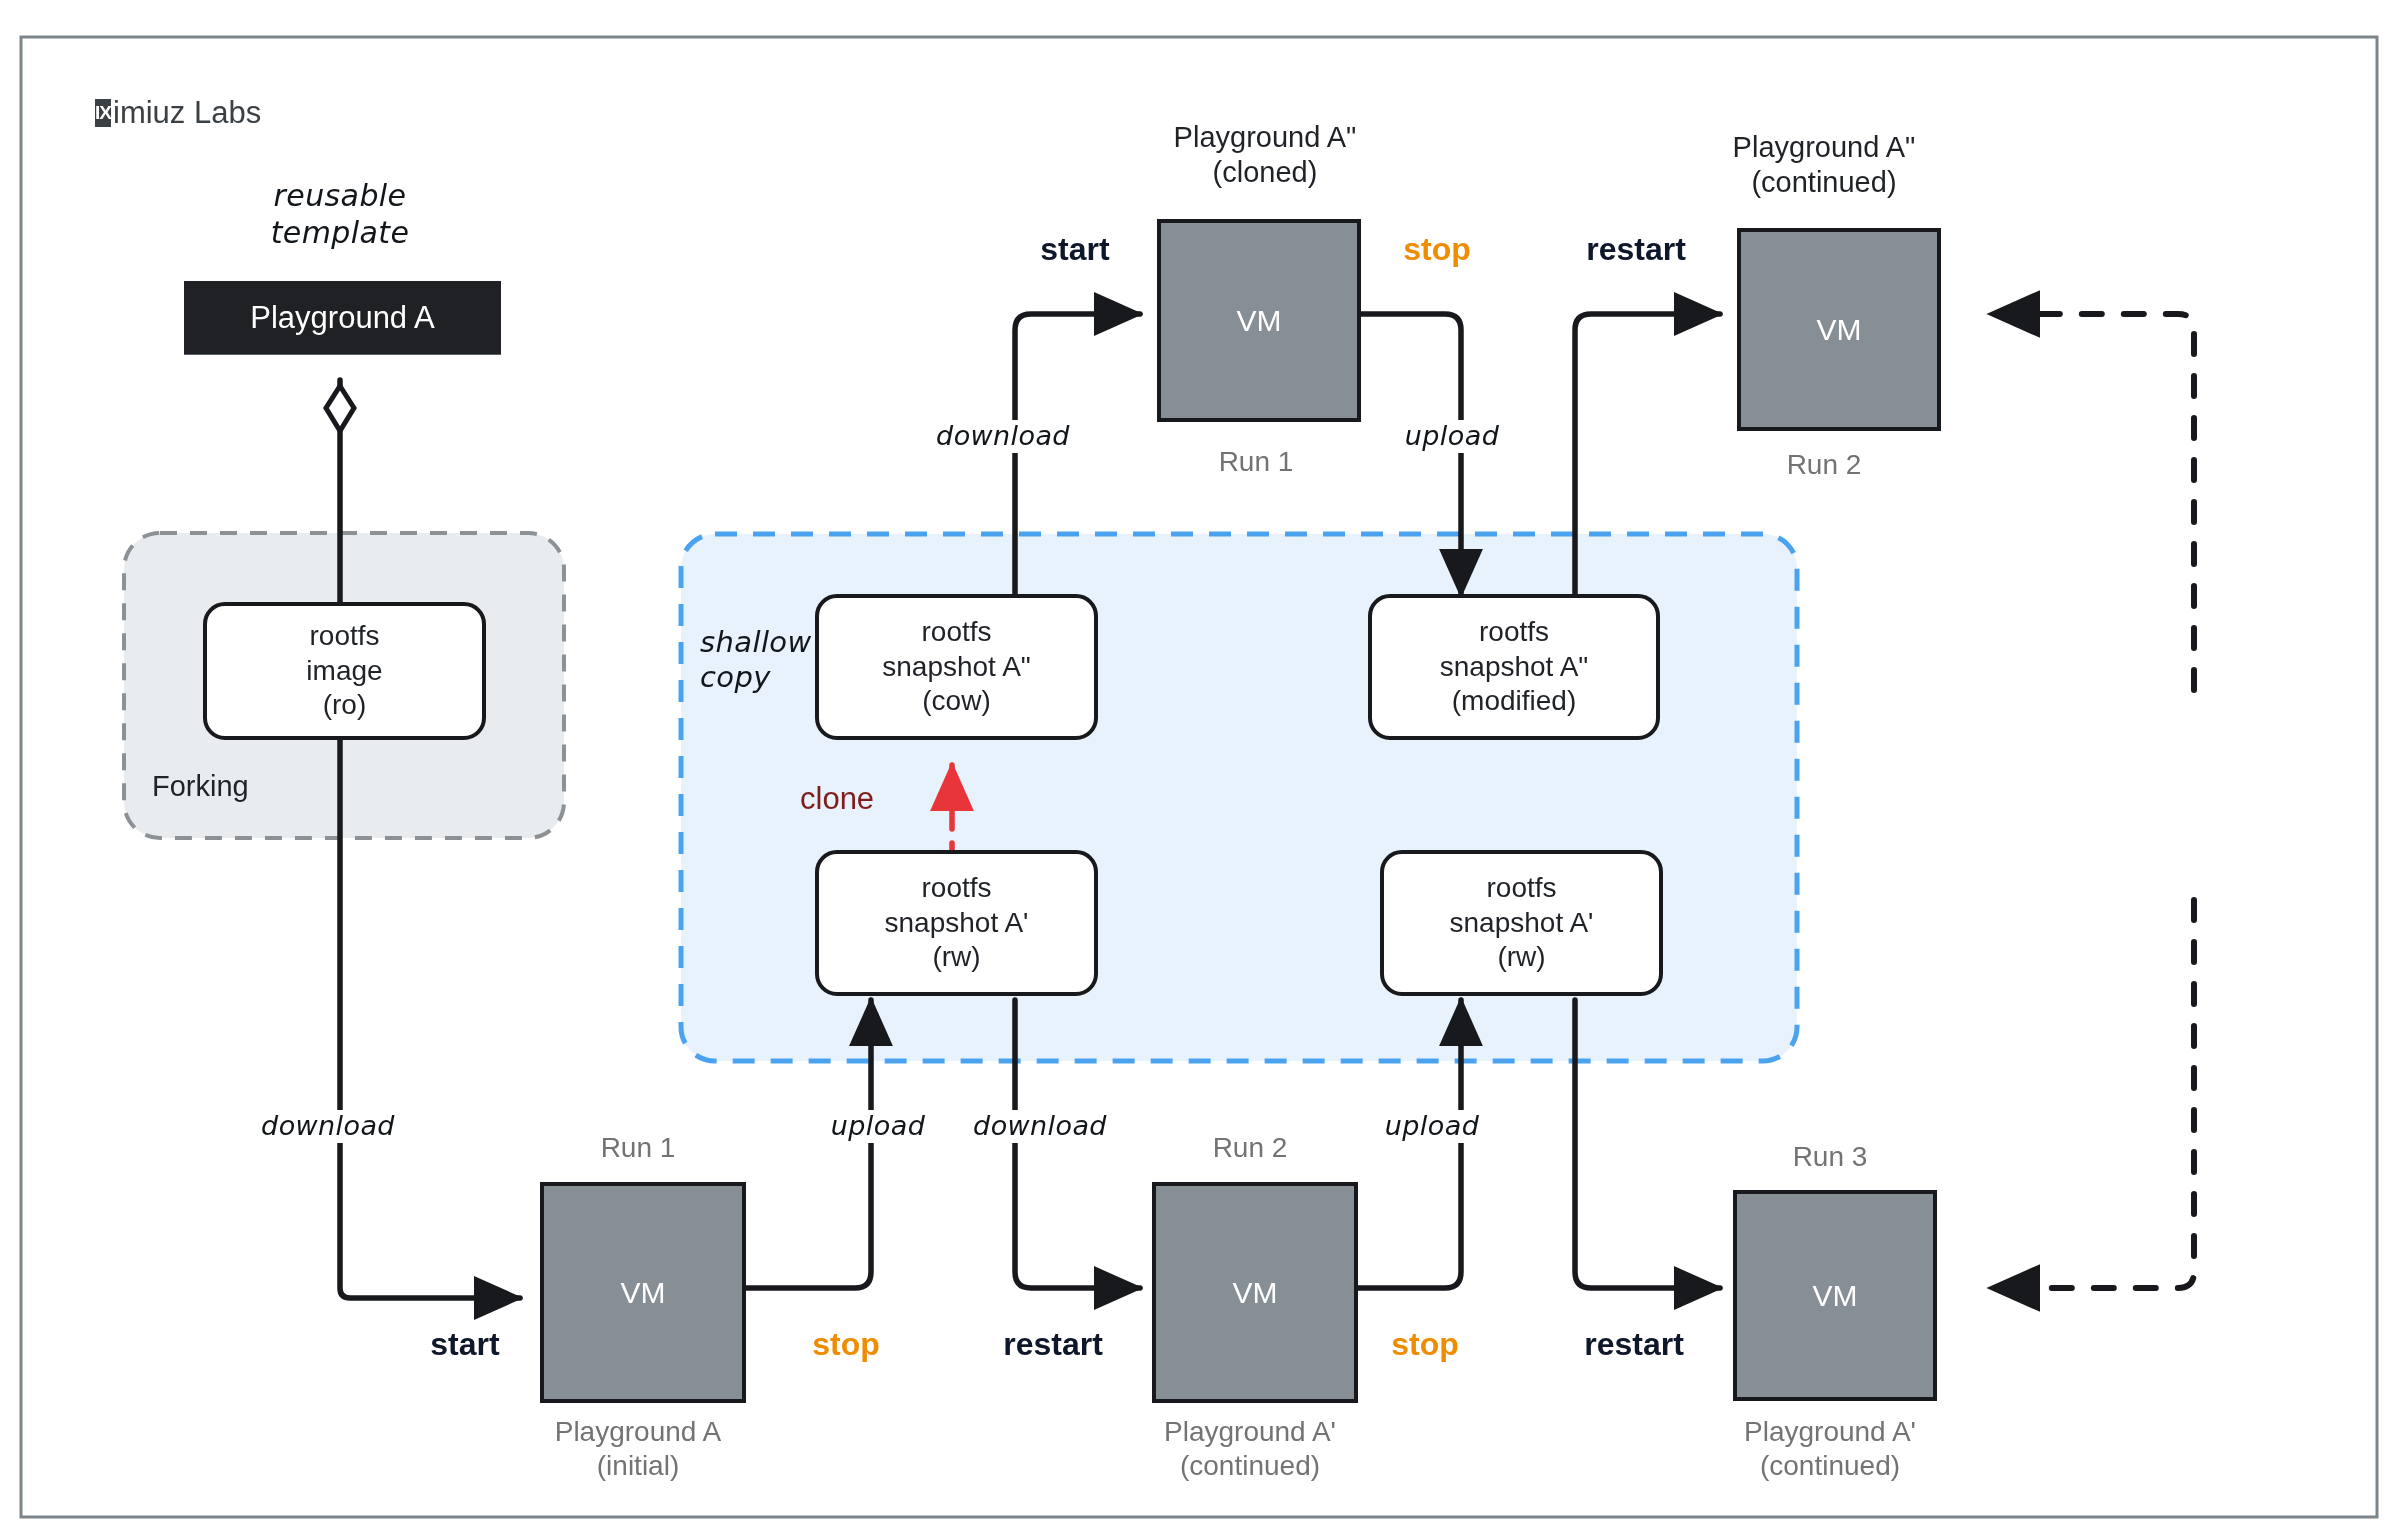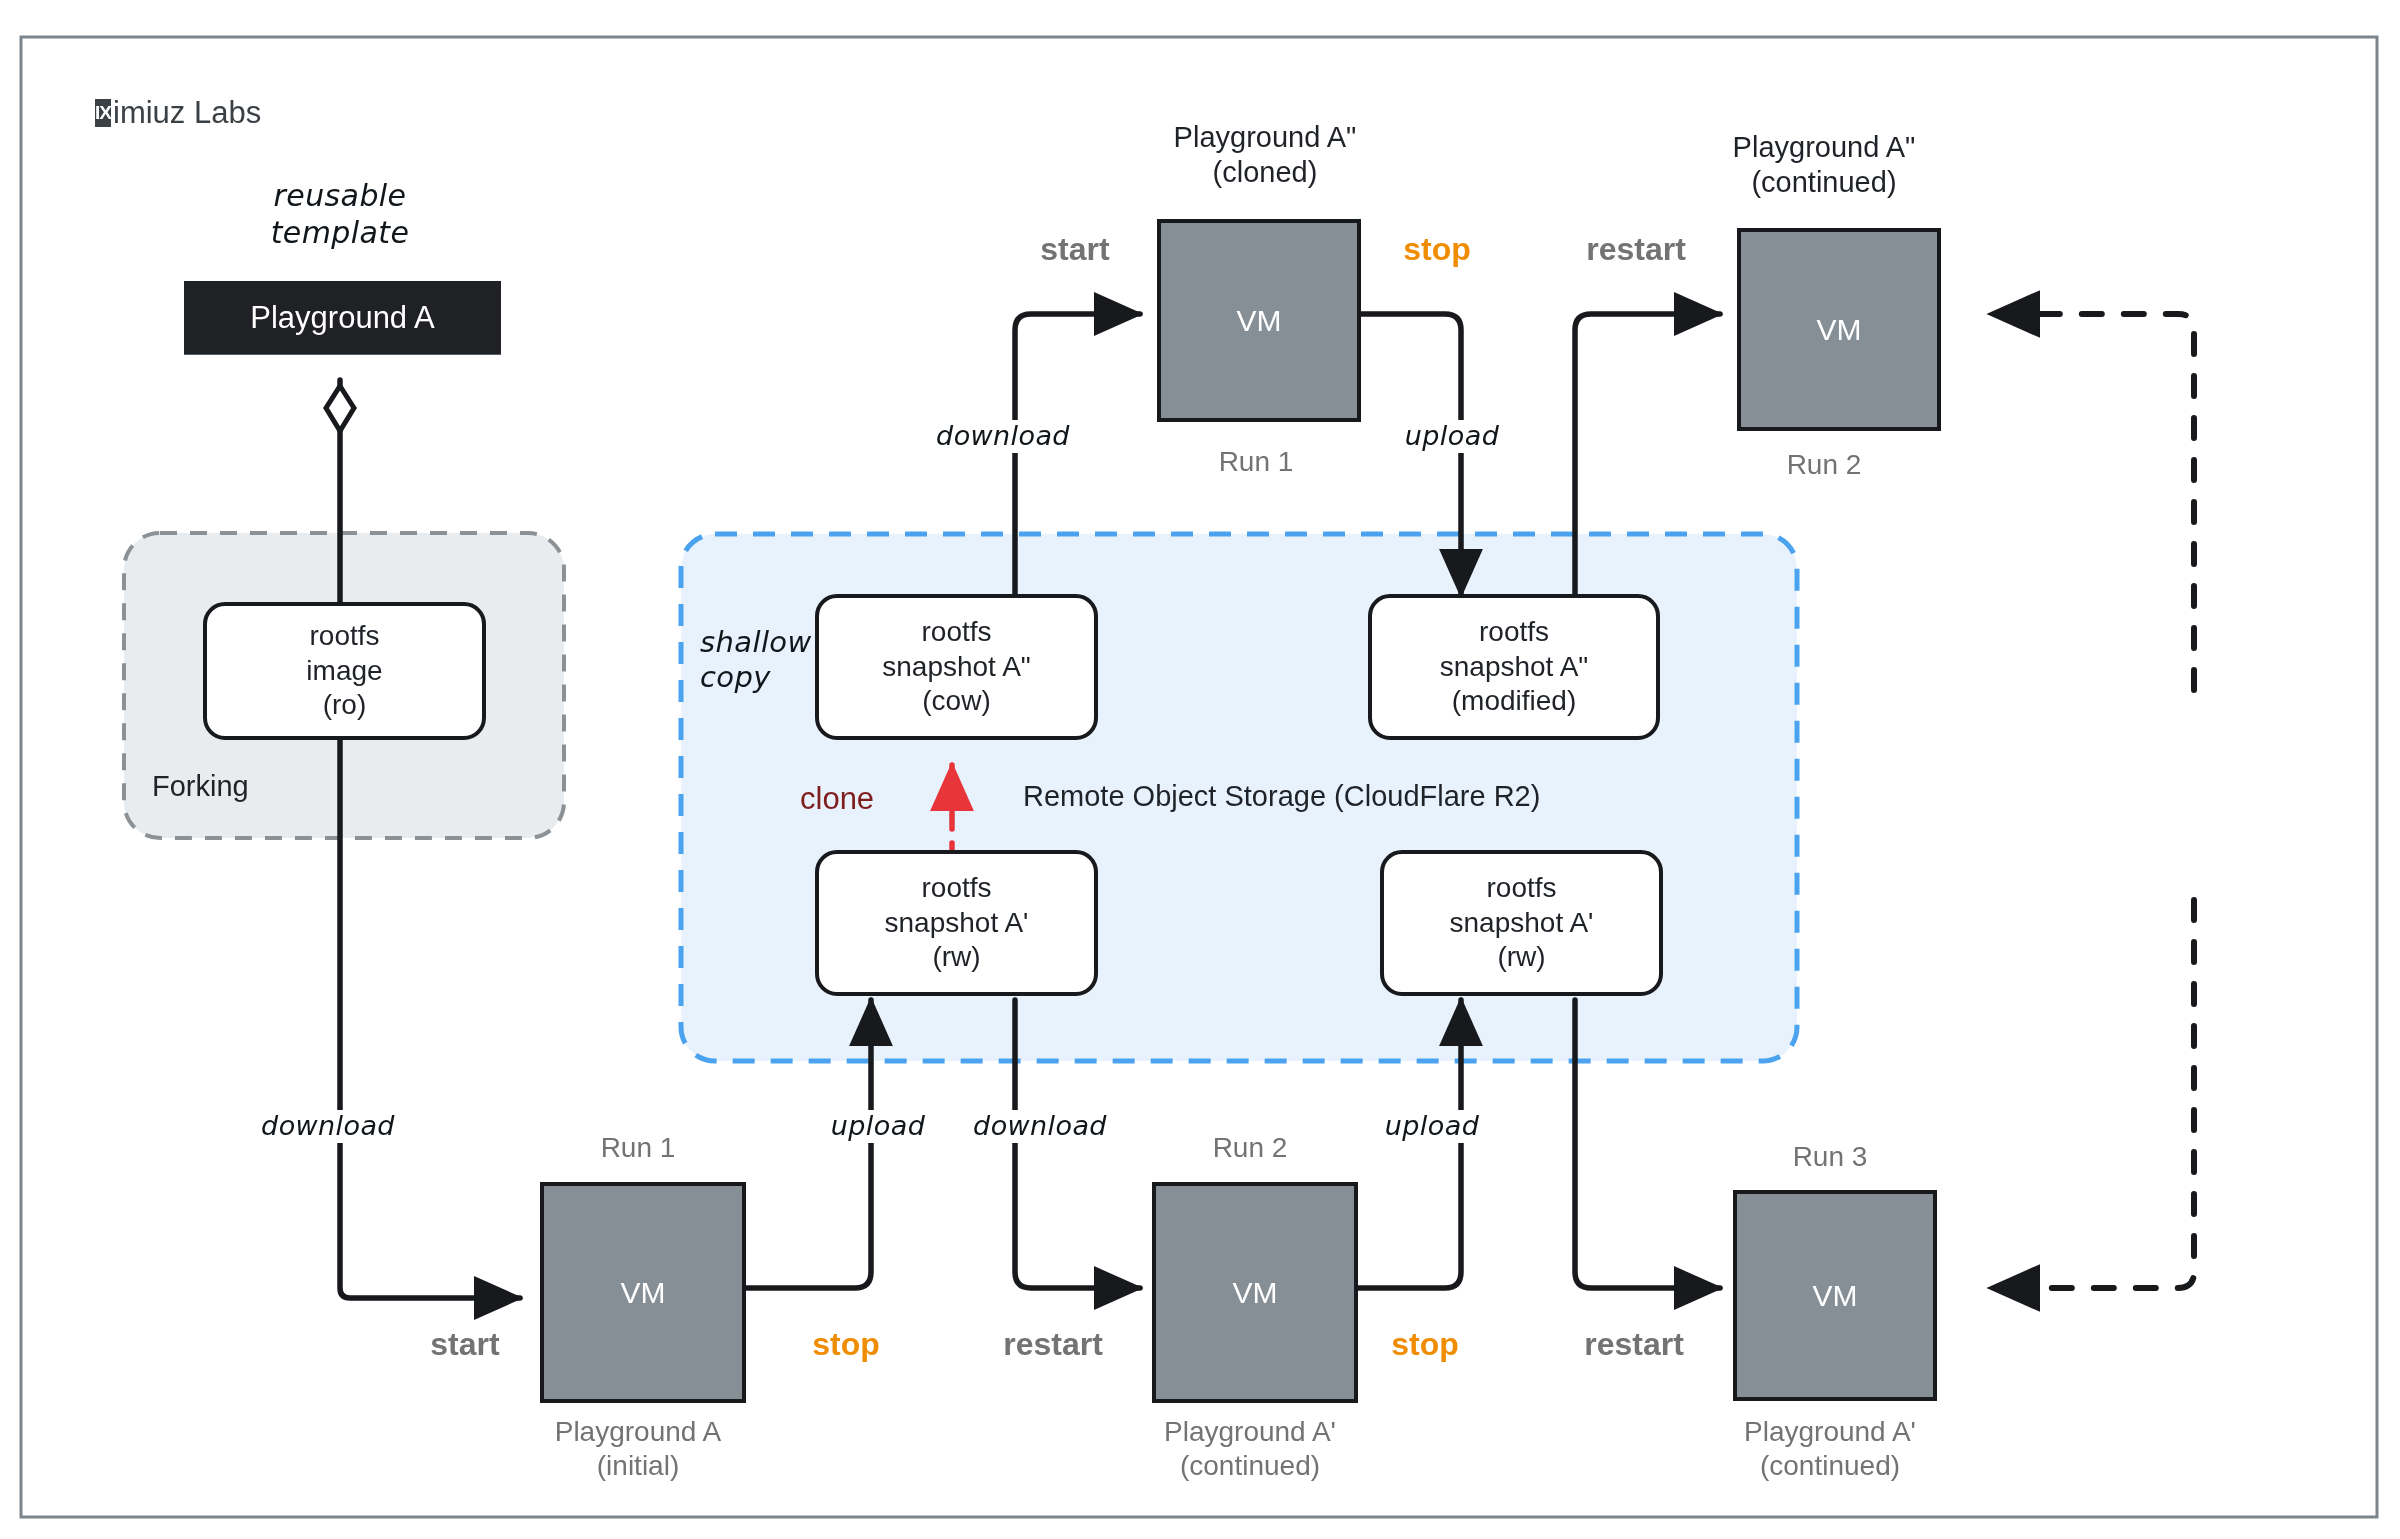--- a/index.html
+++ b/index.html
@@ -34,21 +34,21 @@
 
   .snap{position:absolute;background:#ffffff;border:4px solid #17191c;
     border-radius:22px;display:flex;flex-direction:column;
     align-items:center;justify-content:center;
     font-size:28px;color:#1f2328;line-height:1.24;text-align:center;}
 
   .cap{font-size:29px;color:#1f2328;text-align:center;}
   .cap2{font-size:28px;color:#737373;text-align:center;}
 
   .act{font-size:32px;font-weight:600;}
-  .act.start,.act.restart{color:#737373;}
+  .act.start,.act.restart{color:#0f172a;}
   .act.stop{color:#f08c00;}
   .act.clone{color:#7f1d1d;font-weight:400;font-size:31px;}
 
   .io{font-size:27px;background:#fff;padding:0 5px;}
   .note{font-size:32px;line-height:1.38;text-align:center;}
   .storage-cap{position:absolute;font-size:29px;color:#1f2328;}
   .reg-cap{position:absolute;font-size:29px;color:#1f2328;}
 </style>
 </head>
 <body>
@@ -139,21 +139,20 @@
     <span>snapshot A'</span>
     <span>(rw)</span>
   </div>
 
   <div class="snap" style="left:1380px;top:850px;width:275px;height:138px;">
     <span>rootfs</span>
     <span>snapshot A'</span>
     <span>(rw)</span>
   </div>
 
-  <div class="storage-cap ui-text" style="left:1023px;top:780px;">Remote Object Storage (CloudFlare R2)</div>
 
   <div class="lbl hand" style="left:700px;top:625px;font-size:29px;">shallow
 copy</div>
 
   <div class="lbl act clone ui-text" style="left:800px;top:780px;">clone</div>
 
   <div class="lbl cap ui-text ctr" style="left:1265px;top:120px;">Playground A"
 (cloned)</div>
   <div class="vm" style="left:1157px;top:219px;width:196px;height:195px;">
     <span>VM</span>

